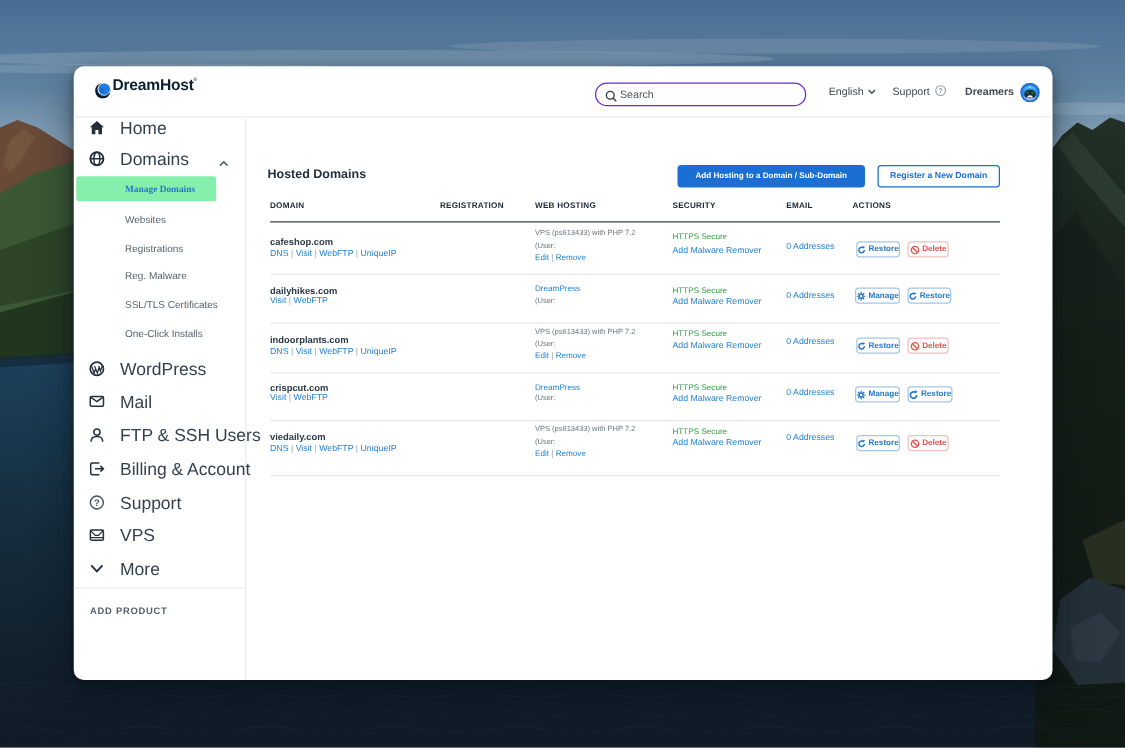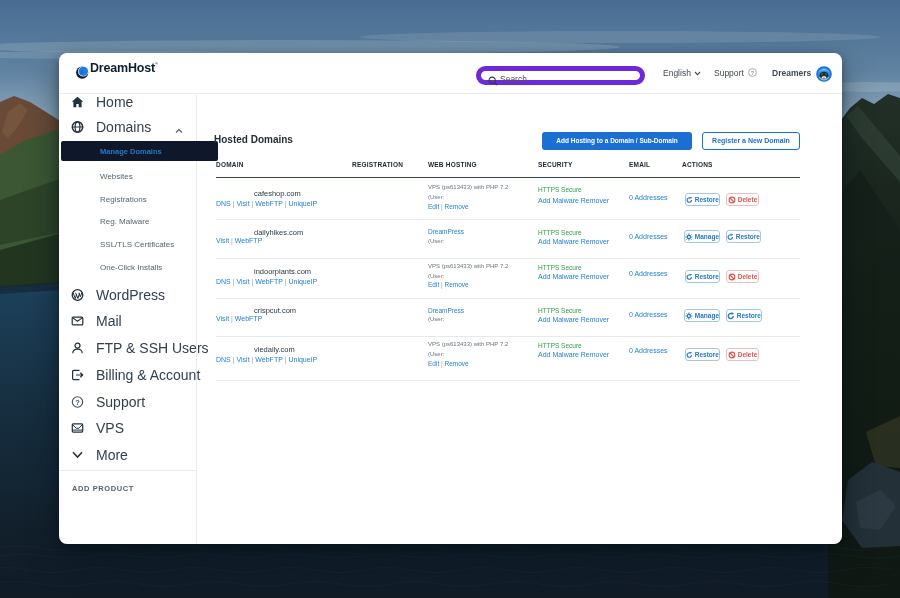--- a/index.html
+++ b/index.html
@@ -9,46 +9,46 @@
   .panel { position:absolute; left:59px; top:53px; width:783px; height:491px;
     background:#fff; border-radius:8px;
     box-shadow:0 14px 30px rgba(5,15,25,.5), 0 3px 8px rgba(0,0,0,.3); }
   .hdr { position:absolute; left:0; top:0; width:783px; height:41px;
     border-bottom:1px solid #e9ebed; }
   .logo { position:absolute; left:17px; top:12.5px; }
   .logotext { position:absolute; left:31px; top:8px; font-size:12.5px; font-weight:bold;
     color:#0c2032; letter-spacing:-0.2px; }
   .reg { font-size:4px; vertical-align:7px; color:#44515e; }
   .search { position:absolute; left:417px; top:13px; width:169px; height:19px;
-    border:5px solid #6d28d9; border-radius:10px; color:#4a545c; font-size:8.5px;
+    border:1px solid #6d28d9; border-radius:10px; color:#4a545c; font-size:8.5px;
     line-height:17px; padding-left:19px; }
   .sicon { position:absolute; left:7px; top:4.5px; }
   .hright { position:absolute; top:0; height:55px; font-size:8.5px; color:#3f4850; }
   .sidebar { position:absolute; left:0; top:42px; width:138px; height:449px;
     border-right:1px solid #ececee; }
   .nav { position:absolute; left:0; width:137px; height:14px; }
   .nav .ic { position:absolute; left:12px; top:50%; transform:translateY(-50%); width:13px; height:13px; }
   .nav .tx { position:absolute; left:37px; top:50%; transform:translateY(-50%);
     font-size:14px; color:#33414e; white-space:nowrap; }
   .sub { position:absolute; left:41px; transform:translateY(-50%);
     font-size:8px; color:#55646f; white-space:nowrap; }
-  .active { position:absolute; left:2px; top:46px; width:157px; height:20px; background:#0f172a; border-radius:2px; }
+  .active { position:absolute; left:2px; top:46px; width:112px; height:20px; background:#86efac; border-radius:2px;font-family:Liberation Serif, serif; }
   .active .t { position:absolute; left:39px; top:50%; transform:translateY(-50%);
     font-size:7.5px; font-weight:bold; color:#2578c6; }
   .main { position:absolute; left:138px; top:42px; width:645px; height:449px; }
   .h1 { position:absolute; font-size:10px; font-weight:bold; color:#232f3a; }
   .btn-blue { position:absolute; left:345px; top:37px; width:150px; height:18px; background:#1b6fd3;
     border-radius:3px; color:#fff; font-size:6.5px; font-weight:bold; text-align:center; line-height:18px; }
   .btn-white { position:absolute; left:505px; top:37px; width:98px; height:18px; background:#fff;
     border:1px solid #1b6fd3; border-radius:3px; color:#1b6fd3; font-size:7px; font-weight:bold;
     text-align:center; line-height:16px; }
   .thead { position:absolute; font-size:6.5px; font-weight:bold; color:#1b2631; letter-spacing:0.2px; }
   .tline { position:absolute; left:19px; top:82px; width:584px; height:0; border-top:1.5px solid #39444e; }
   .sep { position:absolute; left:19px; width:584px; height:0; border-top:1px solid #e7e9eb; }
-  .dom { position:absolute; left:19px; font-size:7.5px; font-weight:normal; color:#2b3945;margin-left:38px; }
+  .dom { position:absolute; left:19px; font-size:7.5px; font-weight:bold; color:#2b3945; }
   .lnk { position:absolute; font-size:7px; color:#2382d4; white-space:nowrap; }
   .lnk .b { color:#9aa6af; }
   .gry { position:absolute; font-size:6px; color:#6b757e; white-space:nowrap; }
   .grn { position:absolute; font-size:6.5px; color:#2e9e43; white-space:nowrap; }
   .rbtn { position:absolute; height:13px; border-radius:3px; background:#fff; font-size:6.5px; font-weight:bold;
     display:flex; align-items:center; justify-content:center; gap:2px; white-space:nowrap; }
   .b-blue { border:1px solid #a5c6e4; color:#2679c8; }
   .b-red { border:1px solid #eec0bd; color:#dd544e; }
 </style>
 </head>

